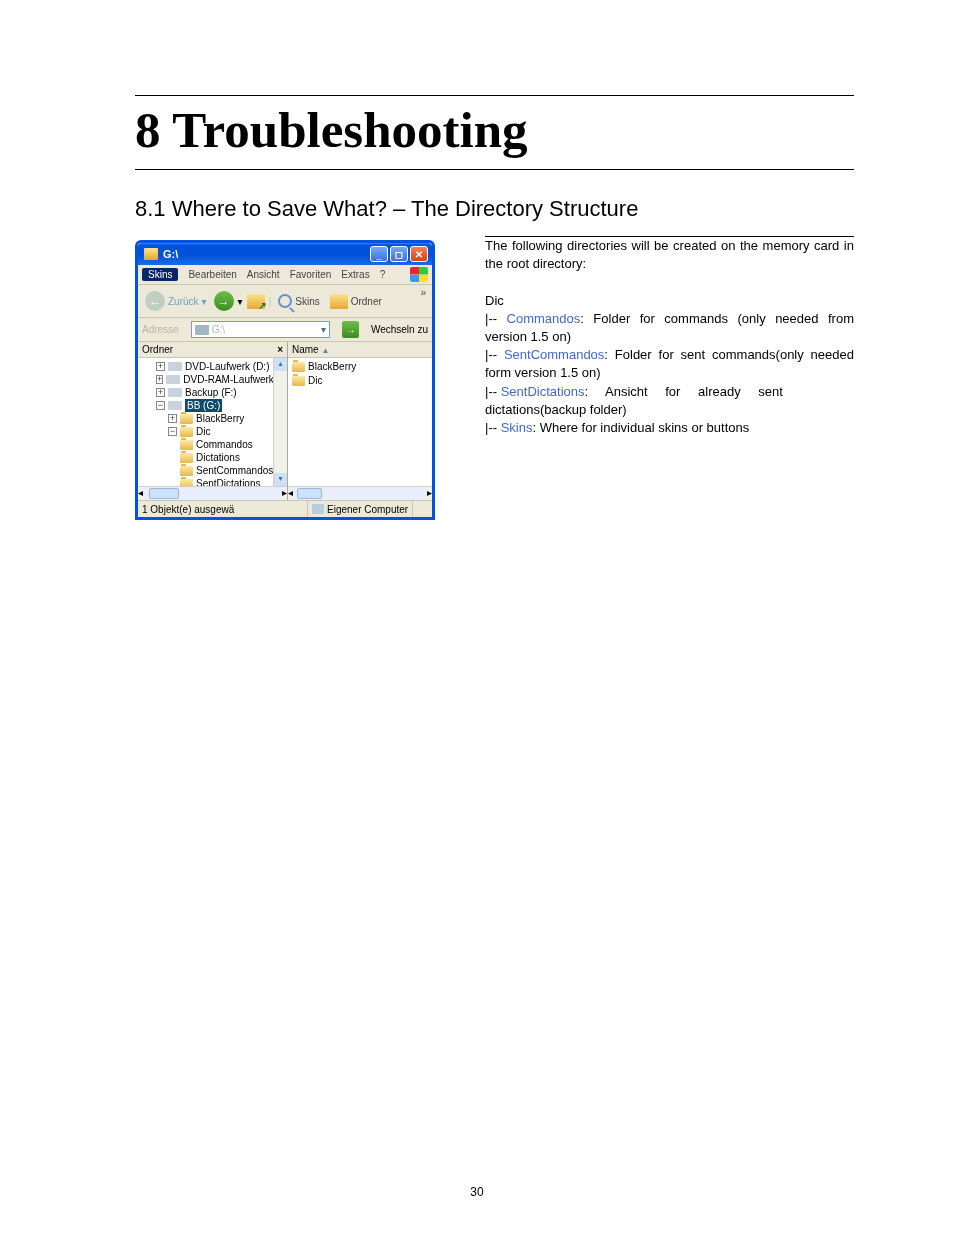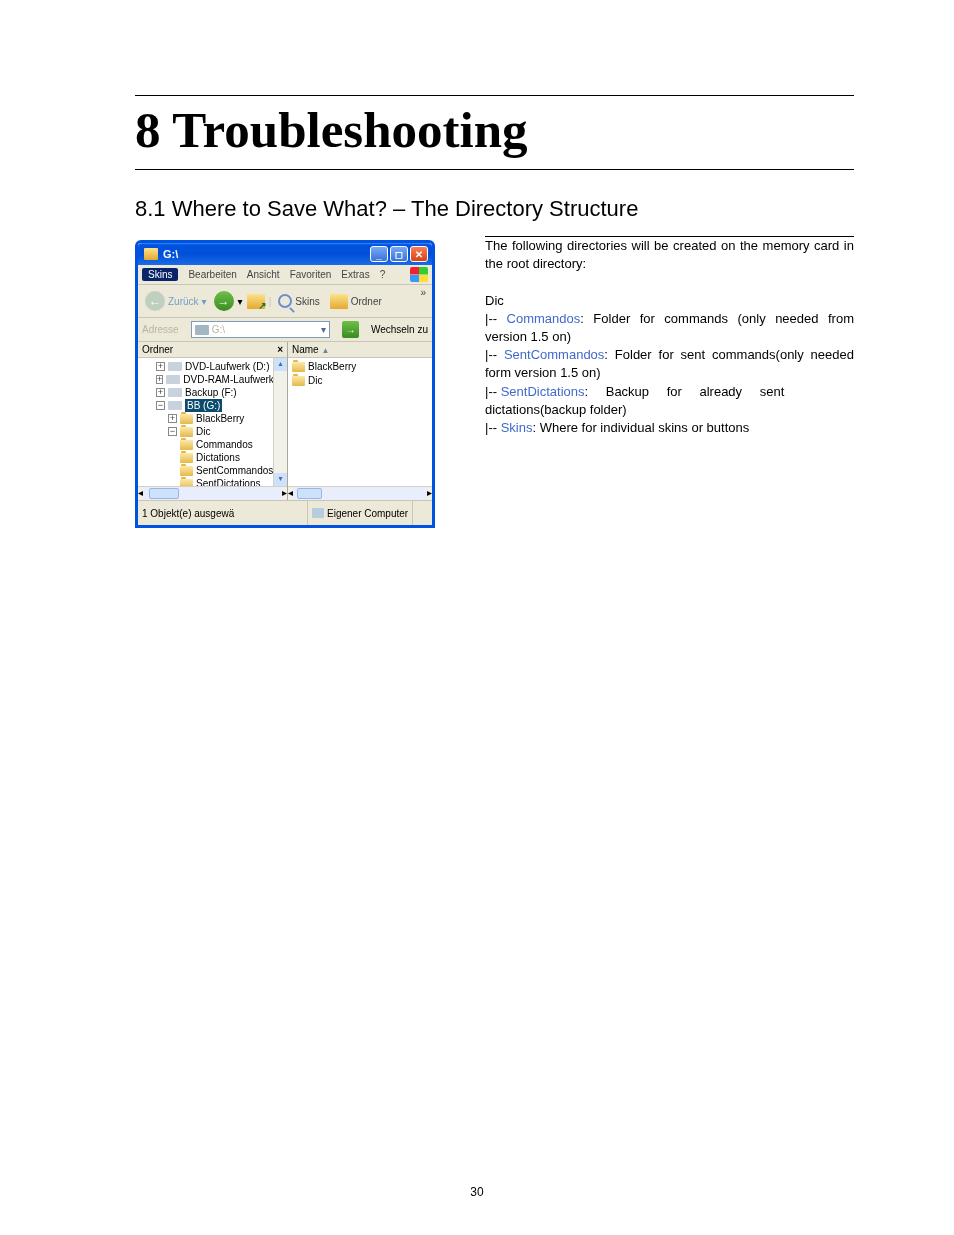--- a/index.html
+++ b/index.html
@@ -216,21 +216,21 @@
   .fld::before { content:''; position:absolute; top:-2px; left:1px; width:5px; height:2px; background:#e6b84a; border-radius:1px 1px 0 0; }
   .sel-node { background:#0c4a6e; color:#fff; padding:0 2px; }
   .i1 { padding-left:16px; } .i2 { padding-left:28px; } .i3 { padding-left:40px; }
   .listpane { flex:1; display:flex; flex-direction:column; }
   .listhdr { gap:4px; }
   .listhdr .sort { color:#6a87ab; font-size:8px; }
   .lp { flex:1; position:relative; padding:2px 4px; font-size:10px; }
   .lp .item { display:flex; align-items:center; gap:3px; line-height:14px; }
   .statusbar {
     background:#ece9d8; border-top:1px solid #c9c6b8;
-    display:flex; font-size:10px; height:25px;
+    display:flex; font-size:10px; height:17px;
   }
   .statusbar .cell { padding:1px 4px; border-right:1px solid #c9c6b8; display:flex; align-items:center; gap:3px; }
   .statusbar .cell:first-child { width:170px; }
   .pc { width:12px; height:10px; background:#b6cde0; border-radius:1px; }
 
   .page-num {
     position: absolute;
     bottom: 36px;
     left: 0; right: 0;
     text-align: center;
@@ -404,20 +404,20 @@
 
       </div>
     </div>
 
     <div class="col-right">
       <p class="justify">The following directories will be created on the memory card in the root directory:</p>
       <br>
       <p>Dic</p>
       <p class="justify"><span>|-- </span><span class="blue">Commandos</span><span>: Folder for commands (only needed from version 1.5 on)</span></p>
       <p class="justify"><span>|-- </span><span class="blue">SentCommandos</span><span>: Folder for sent commands(only needed form version 1.5 on)</span></p>
-      <p class="justify" style="word-spacing:14px"><span style="word-spacing:0">|-- </span><span class="blue">SentDictations</span><span>: Backup for already sent</span></p>
+      <p class="justify" style="word-spacing:14px"><span style="word-spacing:0">|-- </span><span class="blue">SentDictations</span><span>: Ansicht for already sent</span></p>
       <p>dictations(backup folder)</p>
       <p><span>|-- </span><span class="blue">Skins</span><span>: Where for individual skins or buttons</span></p>
     </div>
   </div>
 </div>
 
 <div class="page-num">30</div>
 
 </body></html>

